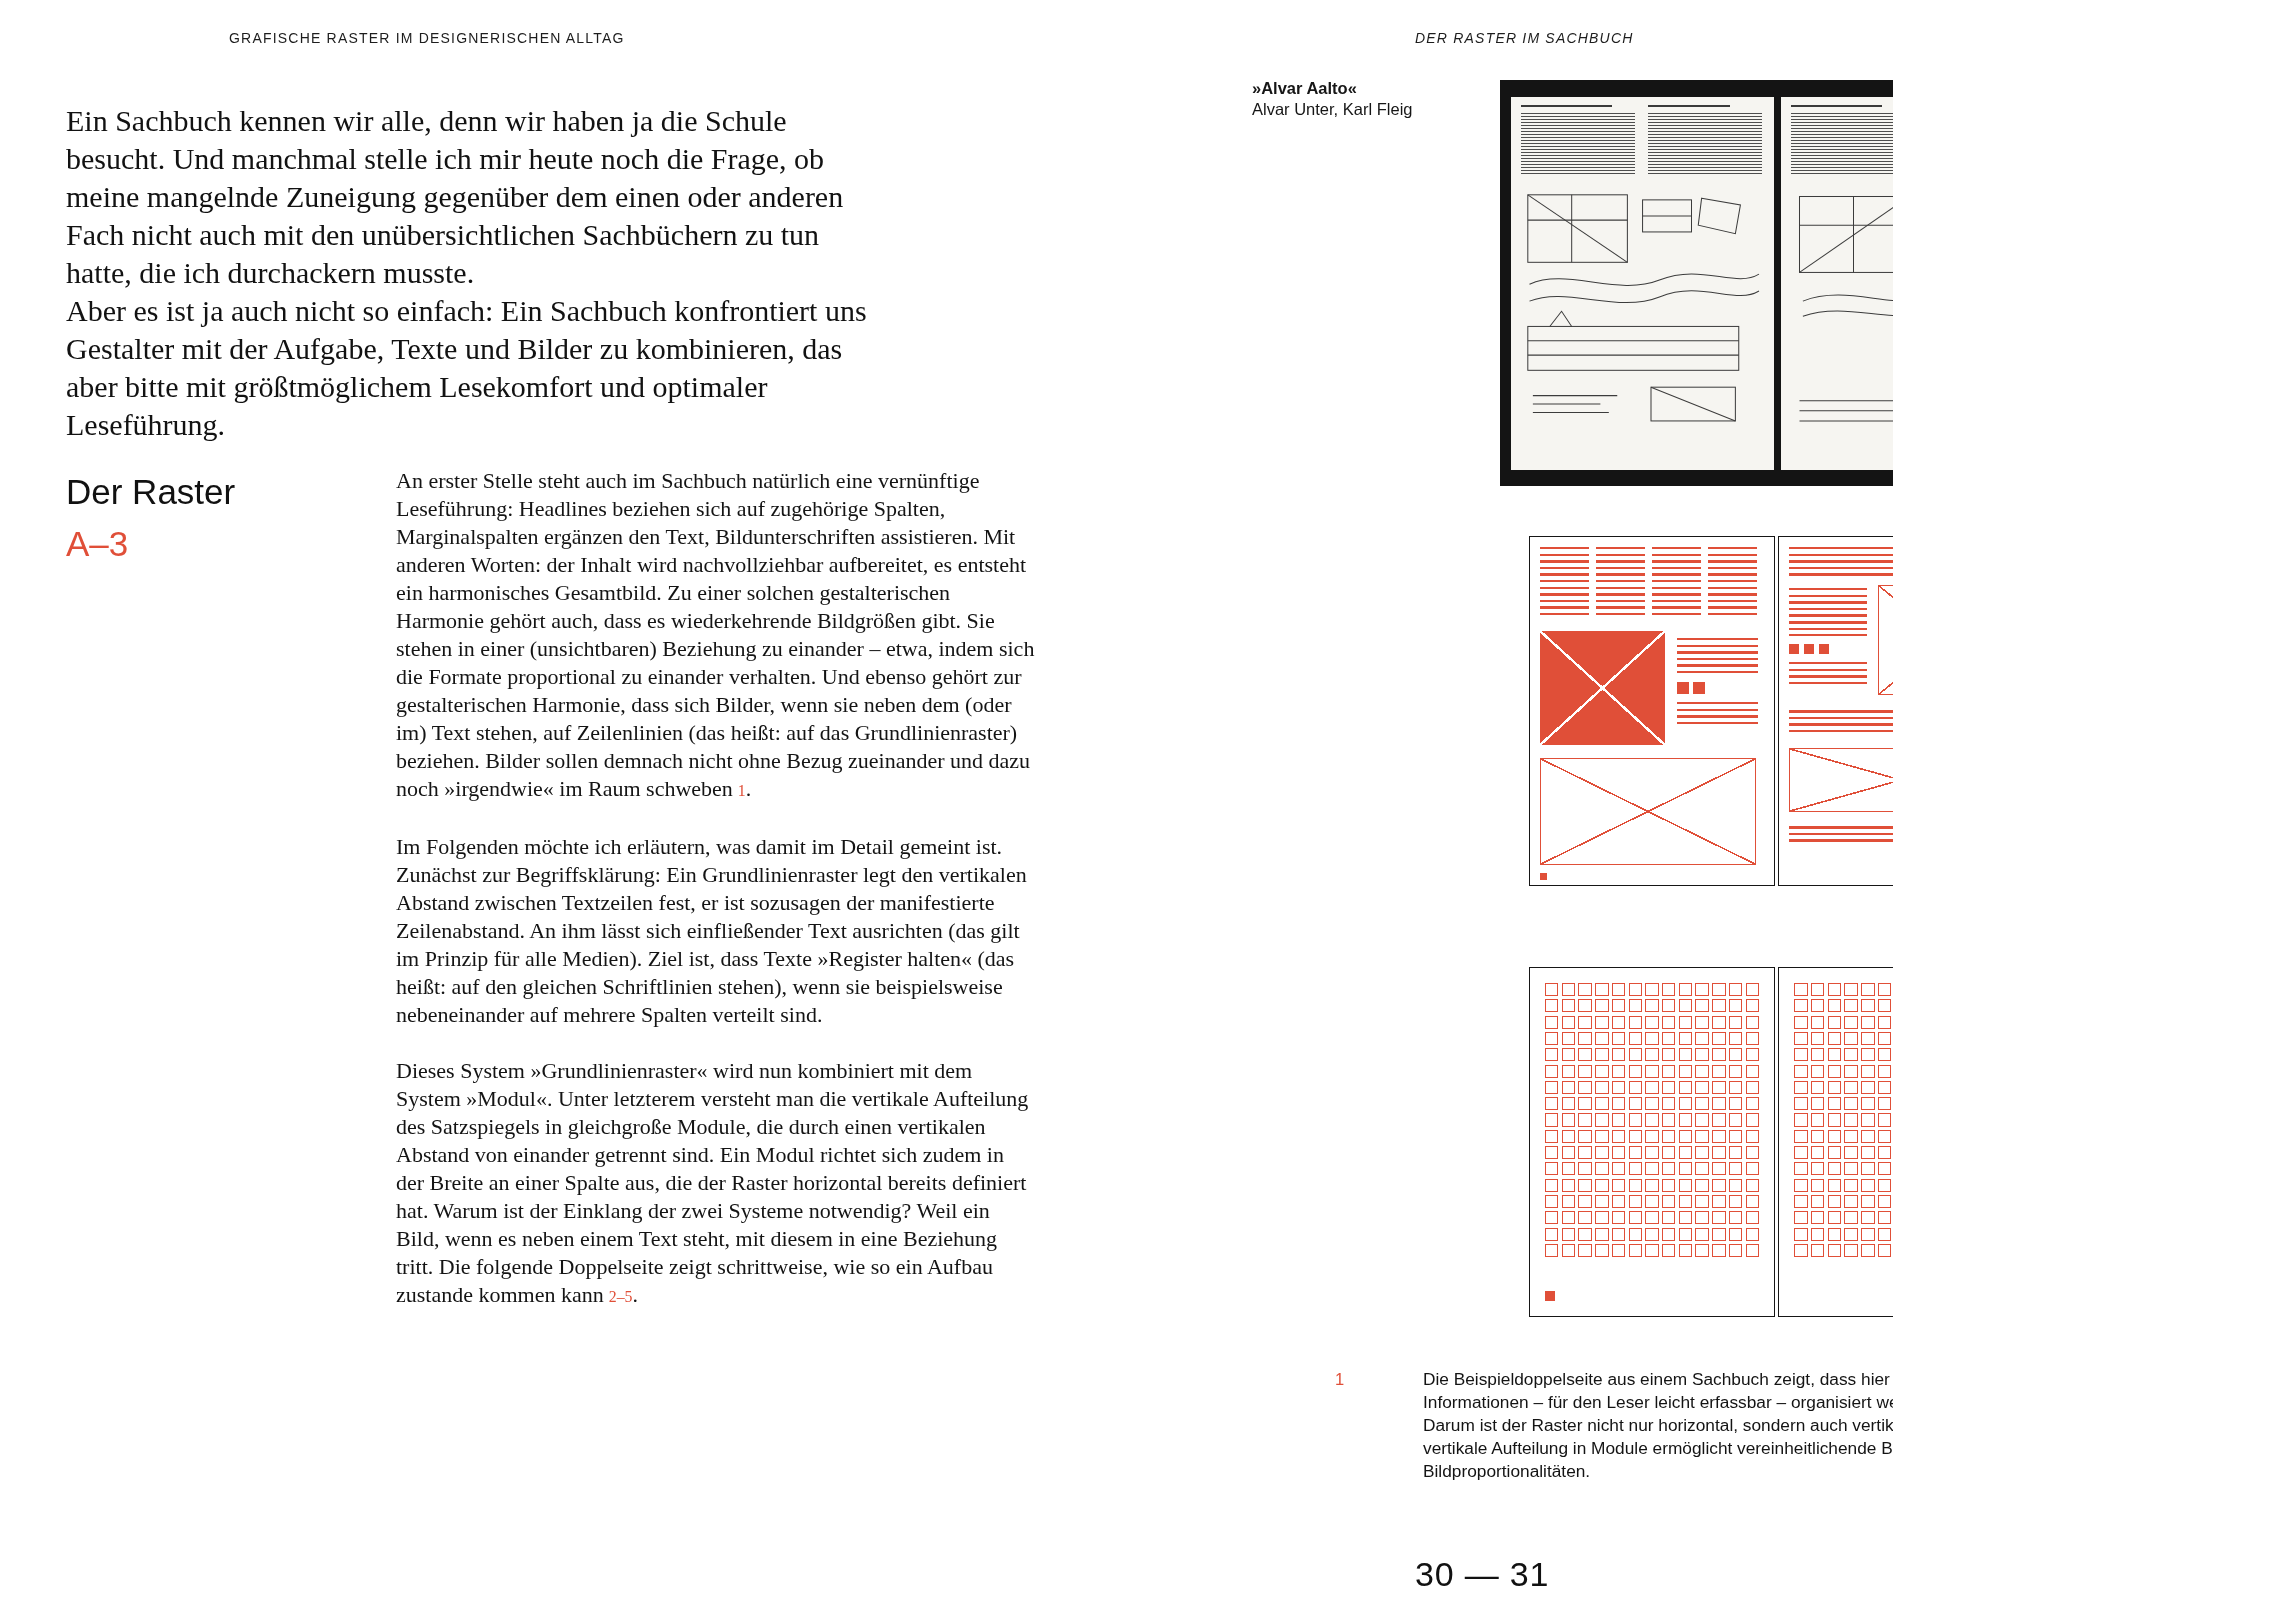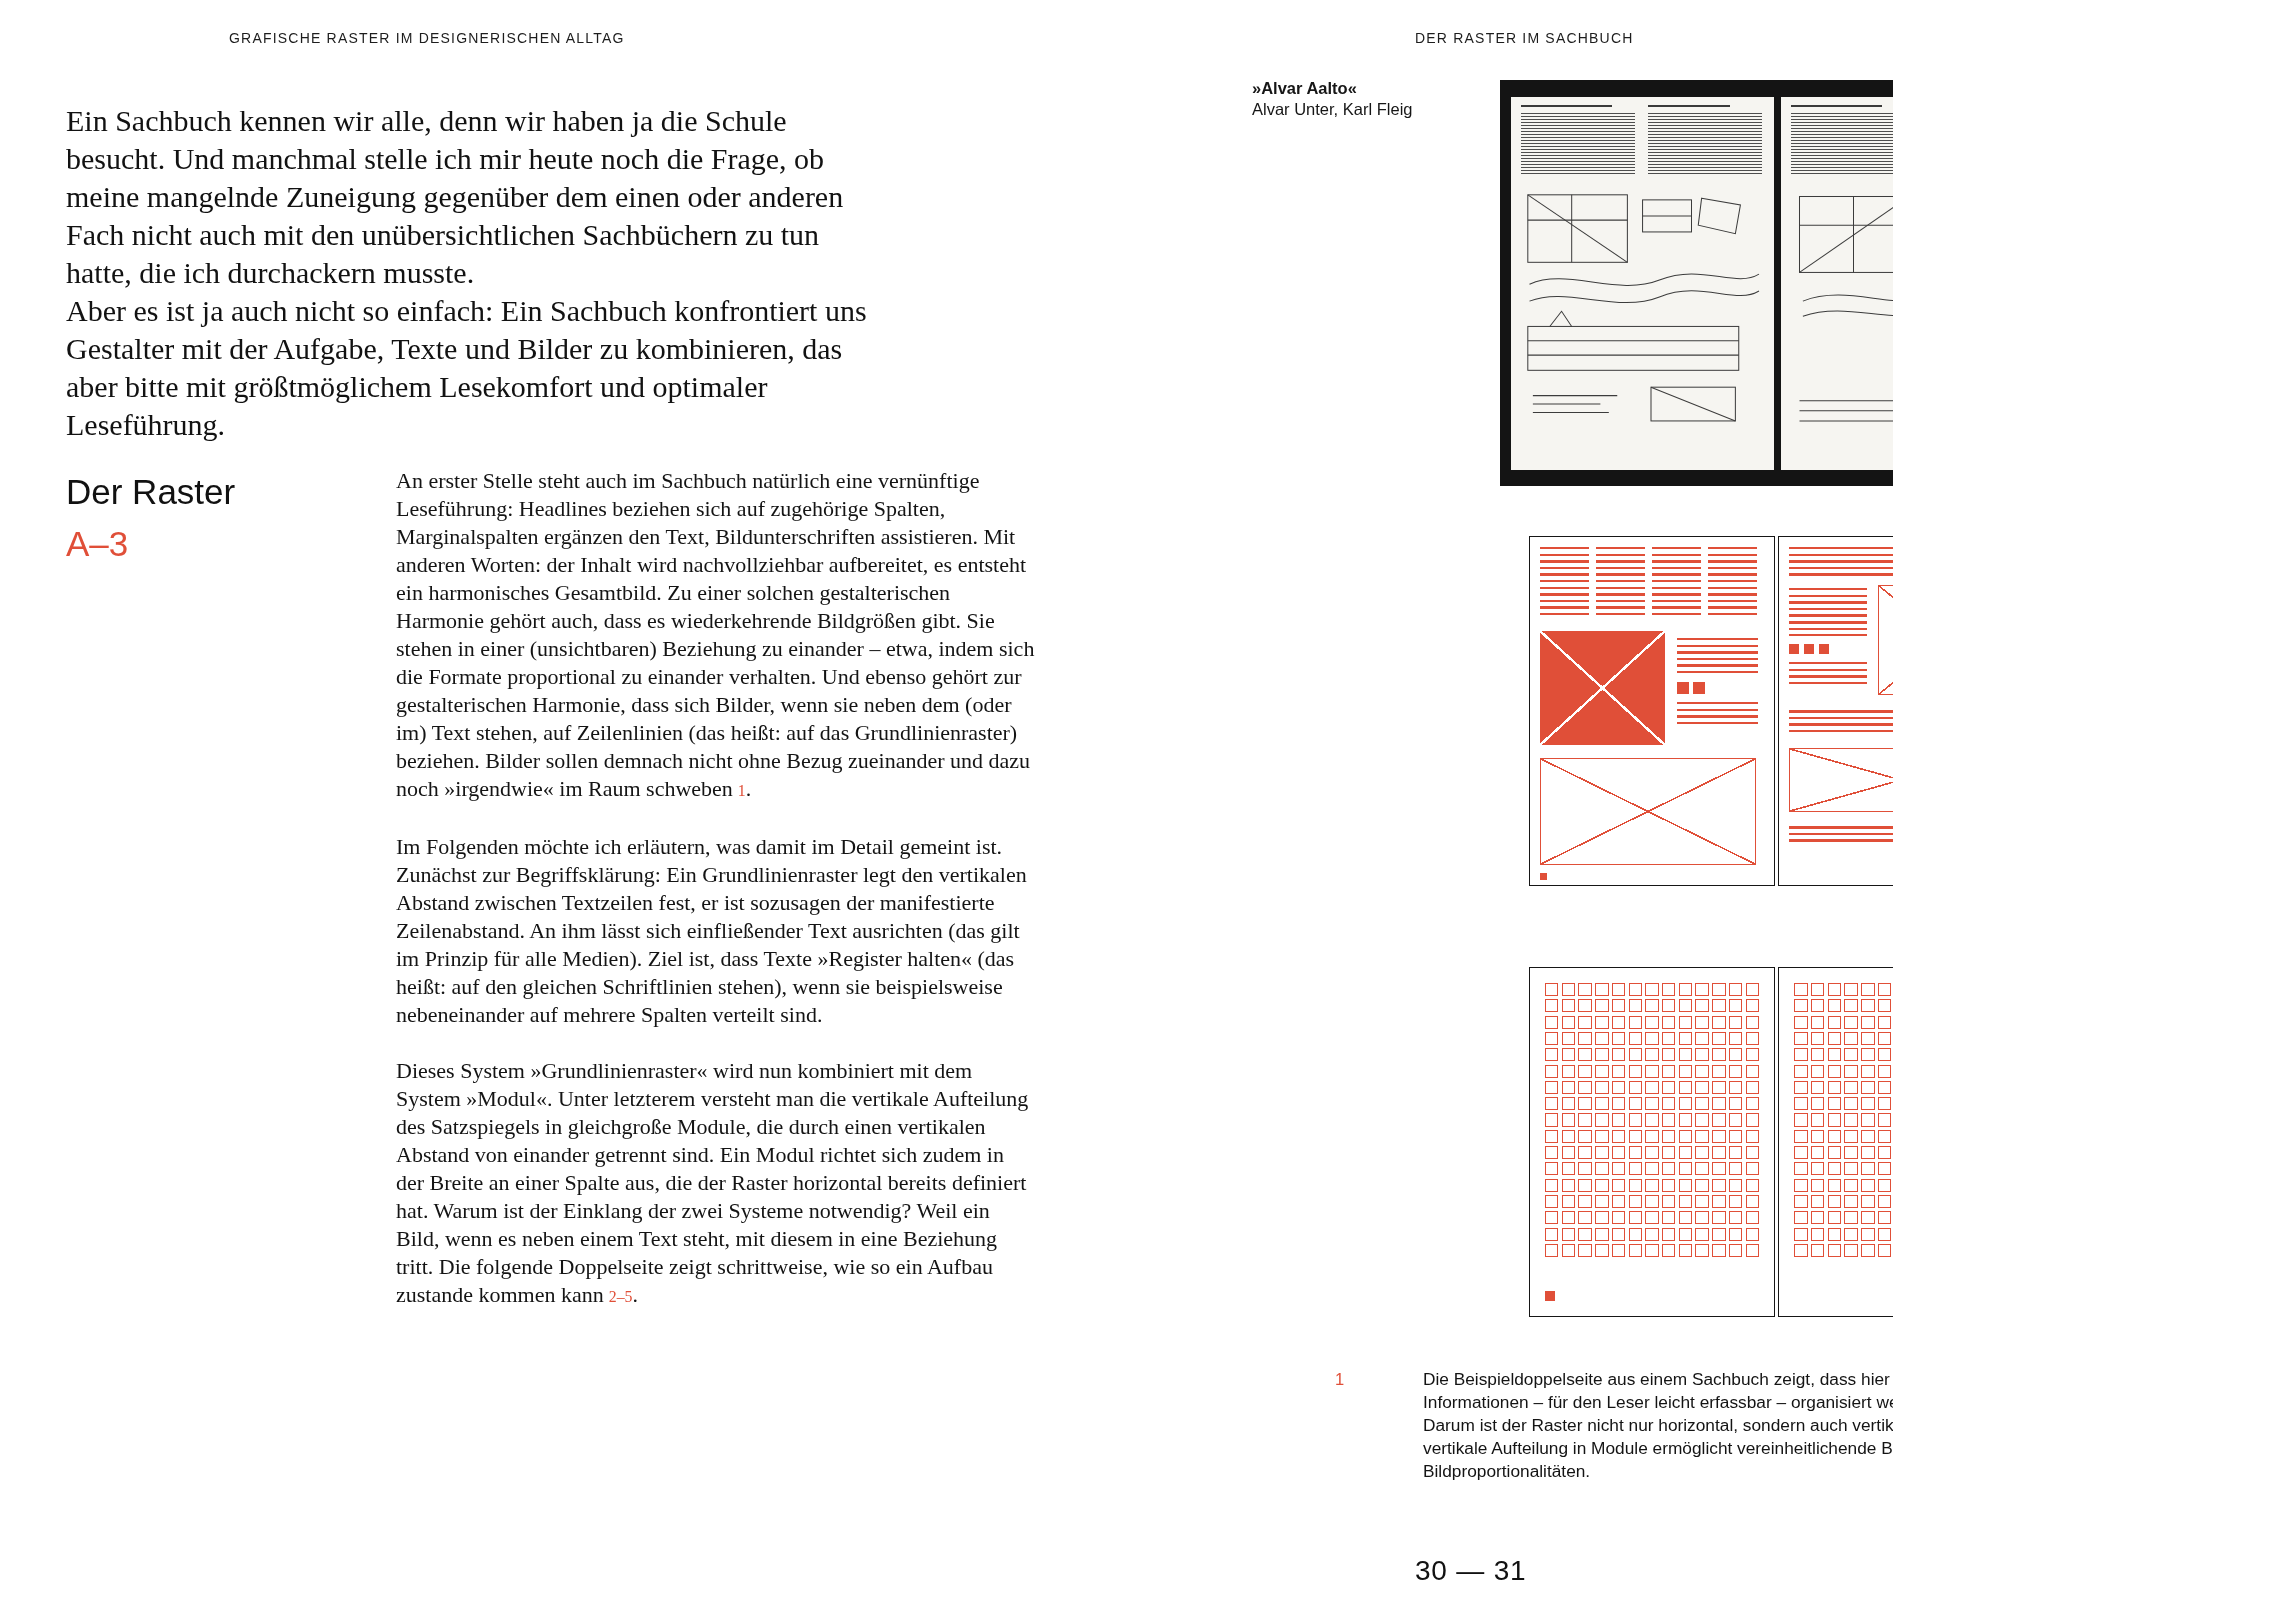--- a/index.html
+++ b/index.html
@@ -74,29 +74,29 @@
   .marginindex { left:2241px; top:0; width:31px; height:100%; }
   .mi { position:absolute; left:0; font-size:15px; color:#1c1c1c; letter-spacing:0.4px; }
   .mi.sec { font-weight:700; color:#111; }
   .mi.active { color:var(--red); }
 
   
   .fnnum { left:1335px; top:1370px; font-size:16.5px; color:var(--red); font-weight:400; }
   .fntext { left:1423px; top:1368px; width:613px; font-size:17.3px; line-height:23px; color:#141414; }
 
   
-  .folio { left:1415px; top:1555px; font-size:28px; font-weight:500; letter-spacing:0.8px; color:#111; }
+  .folio { left:1415px; top:1555px; font-size:34px; font-weight:500; letter-spacing:0.8px; color:#111; }
 </style>
 </head>
 <body>
 
 <div id="canvas">
 
   <div class="abs runhead" style="left:229px; top:30px;">GRAFISCHE RASTER IM DESIGNERISCHEN ALLTAG</div>
-  <div class="abs runhead" style="left:1415px; top:30px;">DER RASTER IM SACHBUCH</div>
+  <div class="abs runhead" style="left:1415px; top:30px;font-style:italic;">DER RASTER IM SACHBUCH</div>
 
   <div class="abs intro">
     <p>Ein Sachbuch kennen wir alle, denn wir haben ja die Schule besucht. Und manchmal stelle ich mir heute noch die Frage, ob meine mangelnde Zuneigung gegenüber dem einen oder anderen Fach nicht auch mit den unübersichtlichen Sachbüchern zu tun hatte, die ich durchackern musste.</p>
     <p>Aber es ist ja auch nicht so einfach: Ein Sachbuch konfrontiert uns Gestalter mit der Aufgabe, Texte und Bilder zu kombinieren, das aber bitte mit größtmöglichem Lesekomfort und optimaler Leseführung.</p>
   </div>
 
   <div class="abs sechead">
     <div>Der Raster</div>
     <div class="code">A–3</div>
   </div>

